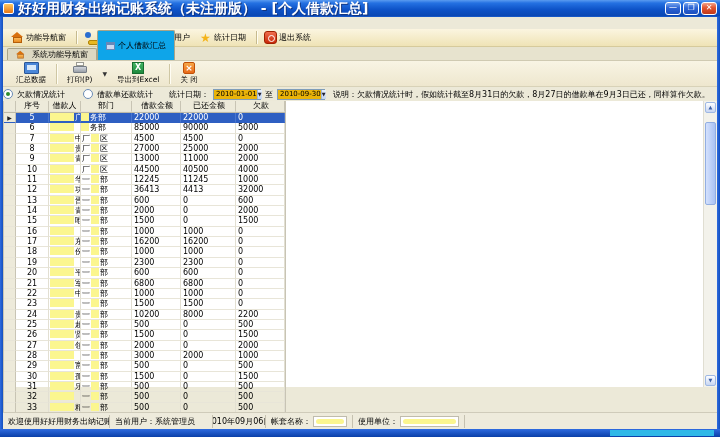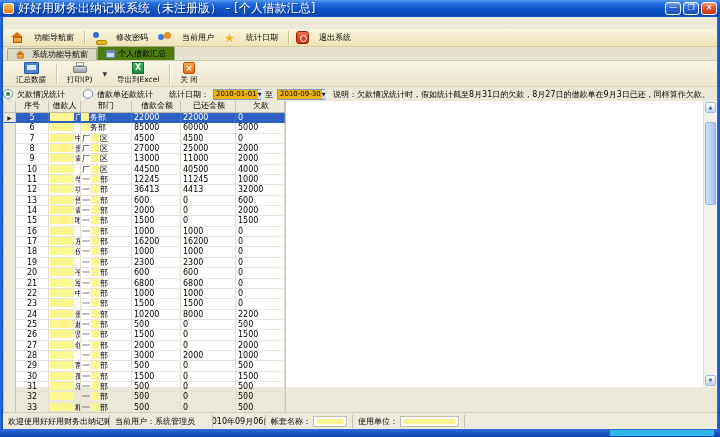--- a/index.html
+++ b/index.html
@@ -4,21 +4,21 @@
 <style>
   html,body{margin:0;padding:0;background:#fff}
   #win{position:relative;width:720px;height:437px;overflow:hidden;background:#ECE9D8;
        font-family:"DejaVu Sans",sans-serif;color:#000;-webkit-font-smoothing:antialiased}
   
   .titlebar{position:absolute;top:0;left:0;width:720px;height:17px;display:flex;align-items:center;
     padding:0 3px;box-sizing:border-box;
     background:linear-gradient(180deg,#5A9BF0 0%,#2471E2 18%,#0E53C8 55%,#0B48B4 92%,#1B5FD0 100%)}
   .ic-app{width:11px;height:11px;border-radius:2px;background:linear-gradient(#FFC860,#E87818);
     border:1px solid #FFF;box-sizing:border-box;flex:0 0 auto}
-  .title-text{color:#fff;font-size:12px;font-weight:normal;margin-left:4px;flex:1;white-space:nowrap;
+  .title-text{color:#fff;font-size:14px;font-weight:bold;margin-left:4px;flex:1;white-space:nowrap;
     overflow:hidden;text-shadow:1px 1px 0 #11357F}
   .win-btns{display:flex;gap:2px}
   .win-btn{width:16px;height:13px;border-radius:3px;border:1px solid #fff;box-sizing:border-box;
     font-size:8px;line-height:10px;color:#fff;text-align:center;
     background:linear-gradient(#77A5EE,#2B63D4 45%,#1C4FBE)}
   .win-btn.close{background:linear-gradient(#F2A188,#E2532D 45%,#C0391B)}
   
   .side{position:absolute;top:17px;bottom:8px;width:3px;background:linear-gradient(90deg,#2E6BE0,#1450BE)}
   .side.l{left:0}.side.r{right:0}
   .bottomband{position:absolute;left:0;right:0;bottom:0;height:8px;
@@ -30,28 +30,28 @@
   .menu-doc-icon{width:9px;height:9px;background:linear-gradient(#55B855,#2E8C2E);
     border:1px solid #237023;box-sizing:border-box;margin:0 4px;flex:0 0 auto}
   .menu-item{padding:0 6px;height:100%;display:flex;align-items:center;cursor:default}
   .mdi-btns{margin-left:auto;display:flex;gap:1px;padding-right:1px}
   .mdi-btn{width:13px;height:10px;border:1px solid #B5B2A4;background:#F2EFE2;font-size:6px;
     line-height:8px;text-align:center;color:#444;box-sizing:border-box}
   
   .toolbar{position:absolute;top:29px;left:3px;right:3px;height:18px;display:flex;align-items:center;
     padding-left:5px;box-sizing:border-box;border-bottom:1px solid #D6CA9C;
     background:linear-gradient(#FBF5E0,#EFE3B6)}
-  .tb-btn{display:flex;align-items:center;gap:10px;padding:0 6px 0 3px;font-size:8px;height:15px}
+  .tb-btn{display:flex;align-items:center;gap:2px;padding:0 6px 0 3px;font-size:8px;height:15px}
   .tb-sep{width:1px;height:13px;background:#C6BA8E;box-shadow:1px 0 0 #FFFDF2;margin:0 4px}
   
   .tabbar{position:absolute;top:47px;left:3px;right:3px;height:14px;background:#E7E3CE;display:flex;
     align-items:flex-end;padding-left:4px;box-sizing:border-box;border-bottom:1px solid #CFCAB2}
   .tab{display:flex;align-items:center;gap:3px;font-size:8px;height:12px;padding:0 8px;
     border:1px solid #A8A488;border-bottom:none;background:#DDD8C2;border-radius:2px 2px 0 0;box-sizing:border-box}
-  .tab.active{background:#4d7c0f;height:14px}
+  .tab.active{background:#0ea5e9;height:30px}
   
   .subtool{position:absolute;top:61px;left:3px;right:3px;height:26px;display:flex;align-items:center;
     padding-left:6px;box-sizing:border-box;border-bottom:1px solid #D8D2B8;
     background:linear-gradient(#F8F4E4,#EEE7CE)}
   .st-btn{display:flex;flex-direction:column;align-items:center;justify-content:center;gap:1px;
     font-size:7.5px;padding:1px 7px;height:24px}
   .st-sep{width:1px;height:20px;background:#CFC7A4;box-shadow:1px 0 0 #FFFDF4;margin:0 3px}
   .st-drop{font-size:6px;color:#333;padding:0 3px;align-self:center}
   
   .filter{position:absolute;top:87px;left:3px;right:3px;height:14px;background:#ECE9D8;display:flex;
@@ -258,21 +258,21 @@
             <span class="cell c-amt">22000</span>
             <span class="cell c-rep">22000</span>
             <span class="cell c-owe">0</span>
           </div>
           <div class="g-row">
             <span class="cell c-ind"></span>
             <span class="cell c-seq">6</span>
             <span class="cell c-name"><span class="redact"></span></span>
             <span class="cell c-dept"><span class="gap"></span><span class="frag">务部</span></span>
             <span class="cell c-amt">85000</span>
-            <span class="cell c-rep">60000</span>
+            <span class="cell c-rep">90000</span>
             <span class="cell c-owe">5000</span>
           </div>
           <div class="g-row">
             <span class="cell c-ind"></span>
             <span class="cell c-seq">7</span>
             <span class="cell c-name"><span class="redact"></span><span class="frag">中</span></span>
             <span class="cell c-dept"><span class="frag">厂</span><span class="gap"></span><span class="frag">区</span></span>
             <span class="cell c-amt">4500</span>
             <span class="cell c-rep">4500</span>
             <span class="cell c-owe">0</span>

